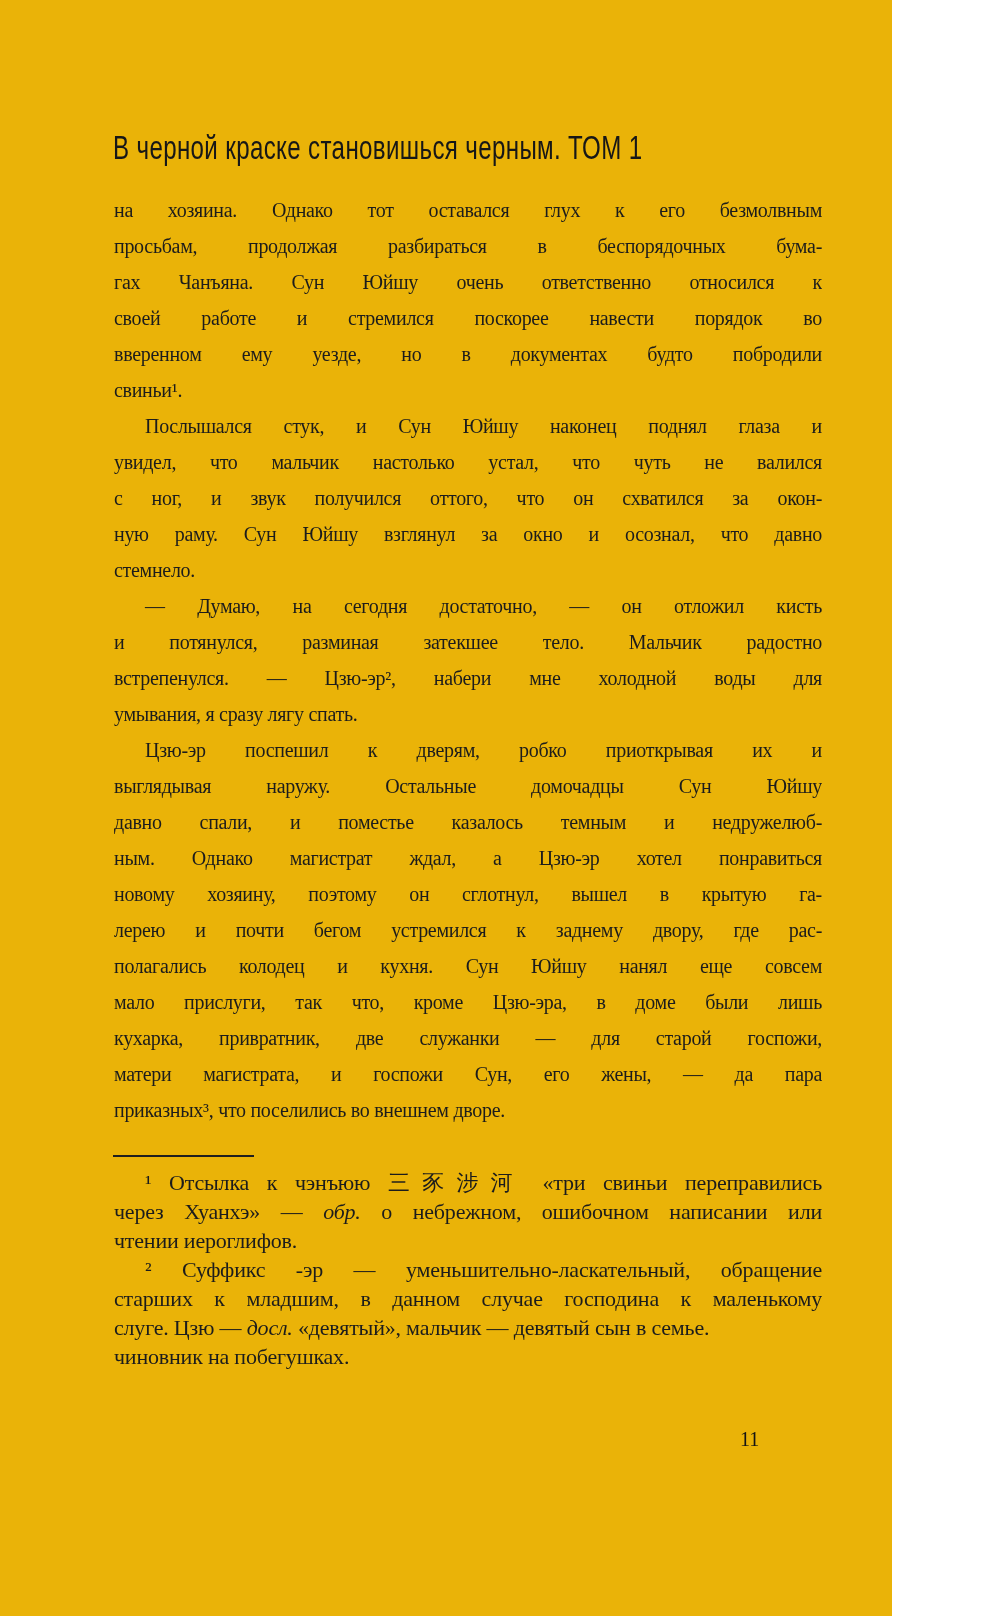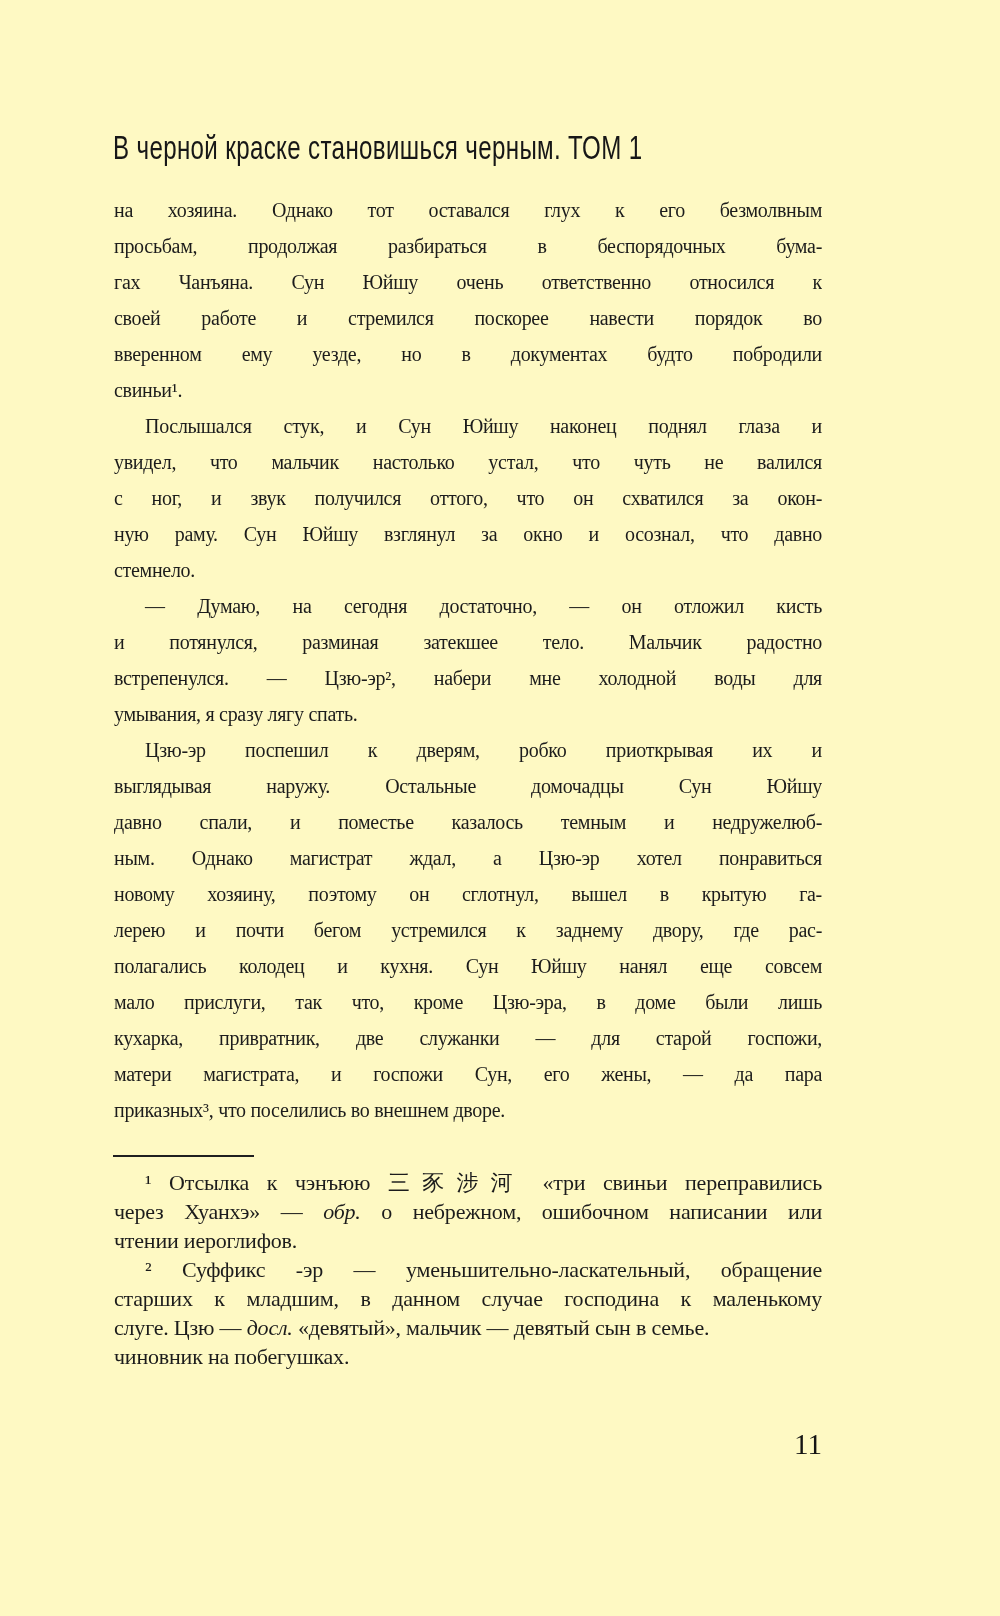--- a/index.html
+++ b/index.html
@@ -2,23 +2,23 @@
 <html lang="ru"><head>
 <meta charset="utf-8">
 <style>
   html, body {
     margin: 0;
     padding: 0;
     background: #ffffff;
   }
   .page {
     position: relative;
-    width: 1000px;
+    width: 892px;
     height: 1616px;
-    background: #fef9c3;
+    background: #eab308;
     overflow: hidden;
     font-family: "Liberation Serif", serif;
     color: #1c1c1c;
   }
   .running-title {
     position: absolute;
     left: 113px;
     top: 129px;
     font-family: "Liberation Sans", sans-serif;
     font-weight: 400;
@@ -72,22 +72,21 @@
     height: 29px;
     overflow: hidden;
     text-align: justify;
     text-align-last: justify;
   }
   .page-number {
     position: absolute;
     left: 740px;
     top: 1428px;
     width: 82px;
-    text-align: right;
-    font-size: 29px;
+    font-size: 20px;
     color: #141414;
   }
 </style>
 </head>
 <body>
 
 <div class="page">
   <div class="running-title">В черной краске становишься черным. ТОМ 1</div>
 
   <div class="body-text">

